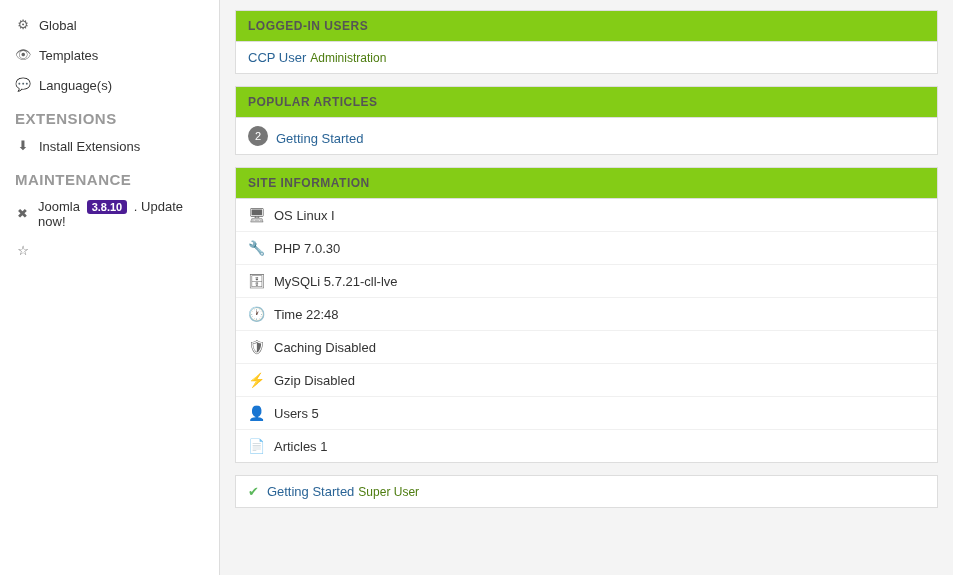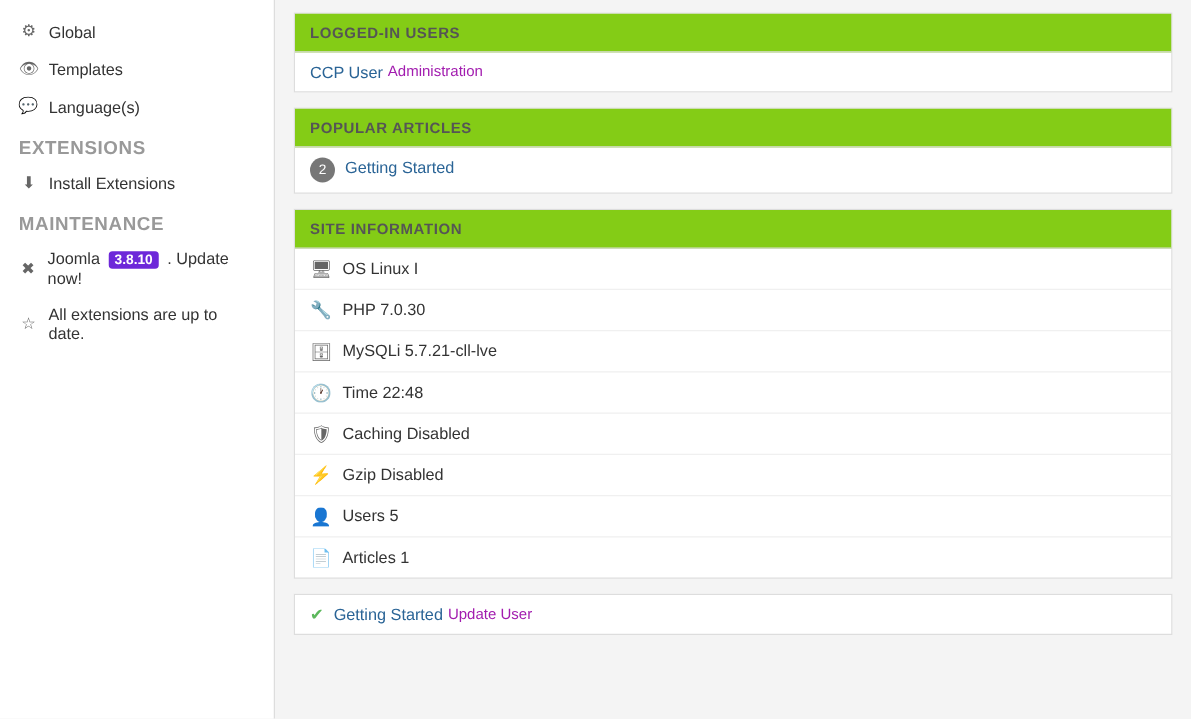--- a/index.html
+++ b/index.html
@@ -36,21 +36,21 @@
       font-size: 15px;
       color: #999;
       font-weight: bold;
       letter-spacing: 0.5px;
       text-transform: uppercase;
     }
 
     
     .badge {
       display: inline-block;
-      background: #6d28d9;
+      background: #4c1d95;
       color: #fff;
       font-size: 11px;
       padding: 1px 5px;
       border-radius: 3px;
       margin: 0 3px;
       font-weight: bold;
     }
 
     
     .main-content {
@@ -71,21 +71,21 @@
       padding: 8px 12px;
       font-size: 12px;
       font-weight: bold;
       color: #555;
       letter-spacing: 0.5px;
       text-transform: uppercase;
     }
 
     .panel-row {
       display: flex;
-      align-items: flex-start;
+      align-items: flex-end;
       padding: 8px 12px;
       border-bottom: 1px solid #f0f0f0;
       font-size: 13px;
     }
     .panel-row:last-child { border-bottom: none; }
 
     .panel-row .row-icon {
       margin-right: 8px;
       color: #666;
       font-size: 14px;
@@ -93,21 +93,21 @@
       text-align: center;
     }
 
     .link-blue {
       color: #2a6496;
       text-decoration: none;
       cursor: pointer;
     }
 
     .text-muted {
-      color: #a21caf;
+      color: #4d7c0f;
       font-size: 12px;
       margin-left: 4px;
     }
 
     .number-badge {
       display: inline-flex;
       align-items: center;
       justify-content: center;
       width: 20px;
       height: 20px;
@@ -166,21 +166,20 @@
   <a class="sidebar-item" href="#">
     <span class="si-icon">✖</span>
     <span class="label">
       <span>Joomla</span>
       <span class="badge">3.8.10</span>
       <span>. Update now!</span>
     </span>
   </a>
   <a class="sidebar-item" href="#">
     <span class="si-icon">☆</span>
-    <span class="label">All extensions are up to date.</span>
   </a>
 </div>
 
 <div class="main-content">
 
   <div class="panel">
     <div class="panel-header">LOGGED-IN USERS</div>
     <div class="panel-row">
       <a class="link-blue" href="#">CCP User</a>
       <span class="text-muted">Administration</span>
@@ -229,17 +228,17 @@
     <div class="panel-row">
       <span class="si-icon row-icon">📄</span>
       <span>Articles 1</span>
     </div>
   </div>
 
   <div class="panel">
     <div class="panel-row">
       <span class="check-icon">✔</span>
       <a class="link-blue" href="#">Getting Started</a>
-      <span class="text-muted">Update User</span>
+      <span class="text-muted">Super User</span>
     </div>
   </div>
 
 </div>
 
 </body></html>

